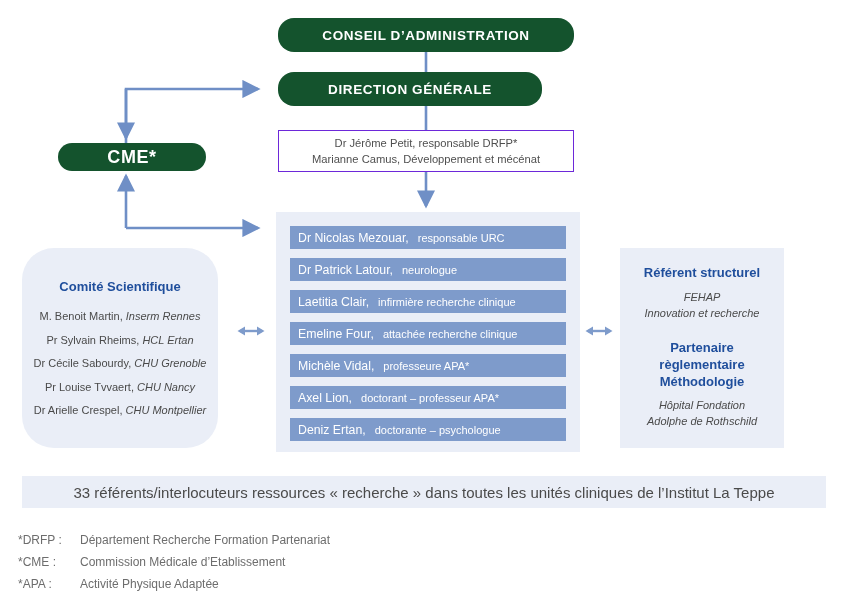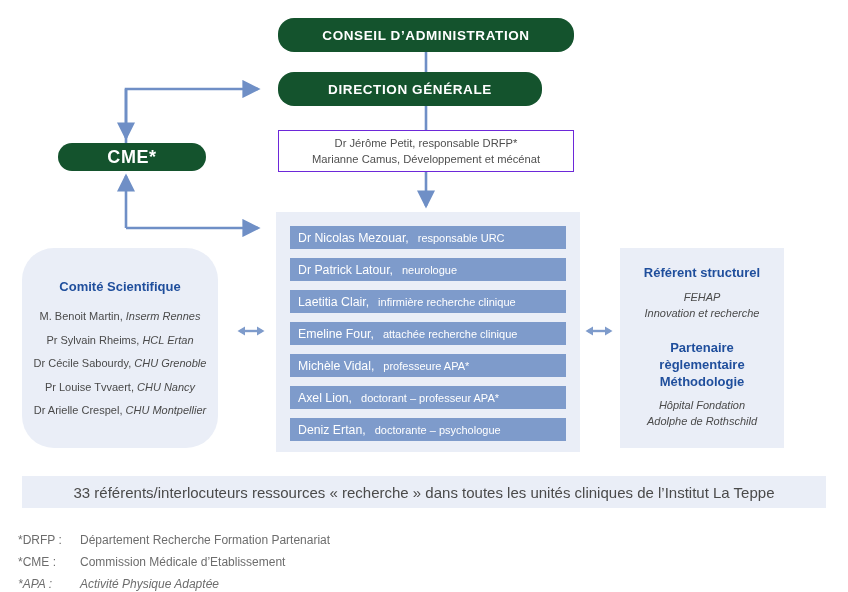--- a/index.html
+++ b/index.html
@@ -181,21 +181,21 @@
     width: 500px;
   }
   .footnote {
     display: flex;
     font-size: 12px;
     color: #6d6d6d;
     line-height: 1.1;
     margin-bottom: 9px;
     white-space: nowrap;
   }
-  .footnote:last-child { margin-bottom: 0; font-style: italic; }
+  .footnote:last-child { margin-bottom: 0; }
   .footnote .fn-key  { width: 62px; flex: 0 0 62px; }
   .footnote .fn-text { flex: 1 1 auto; }
 </style>
 </head>
 <body>
 
 <div id="stage">
 
   <svg id="connectors" width="848" height="592" viewBox="0 0 848 592" xmlns="http://www.w3.org/2000/svg">
     <defs>

